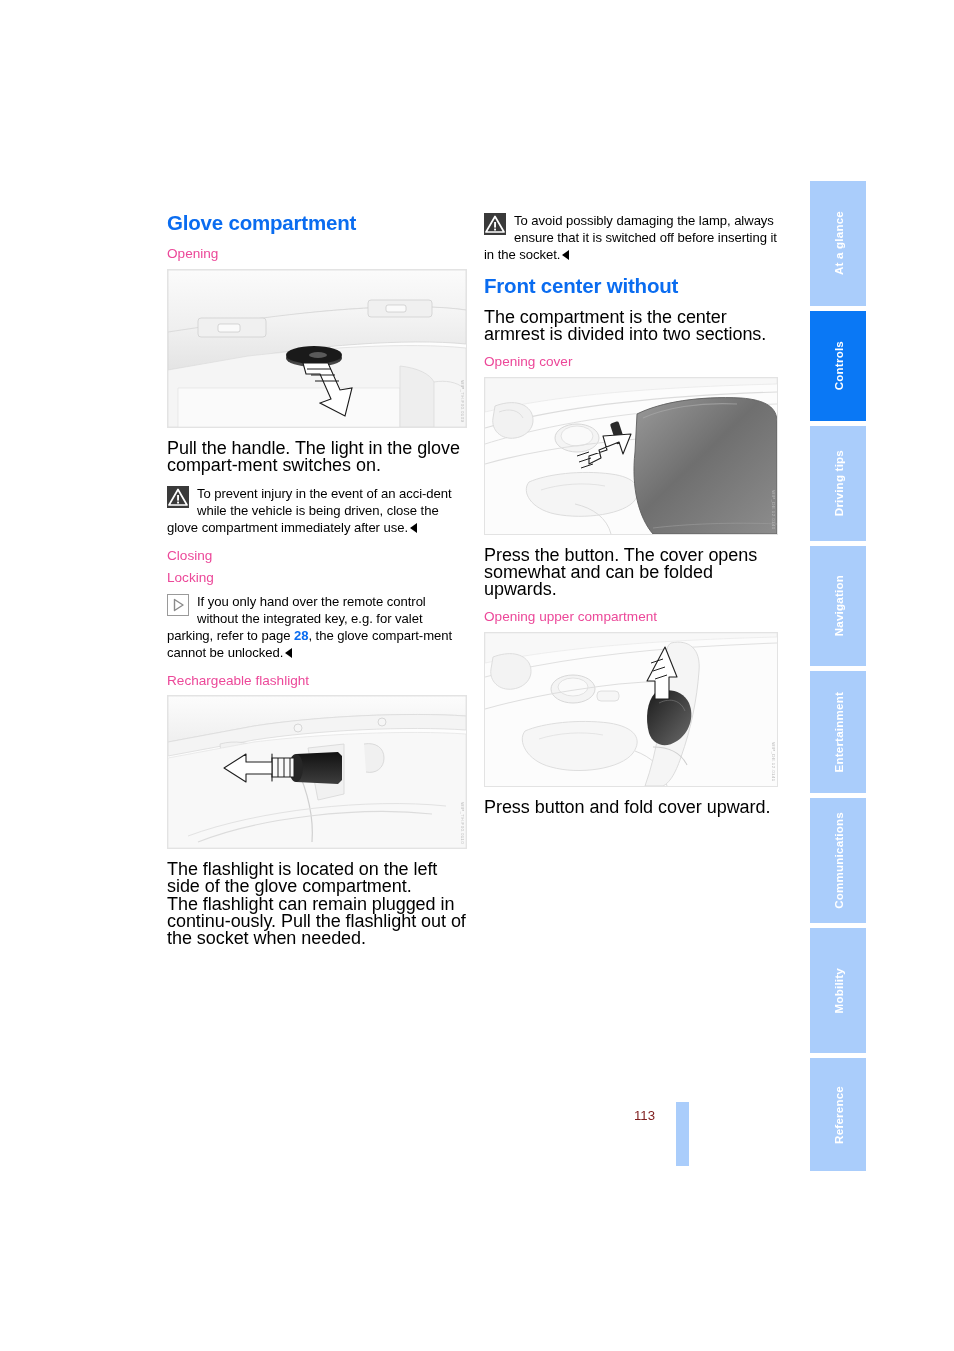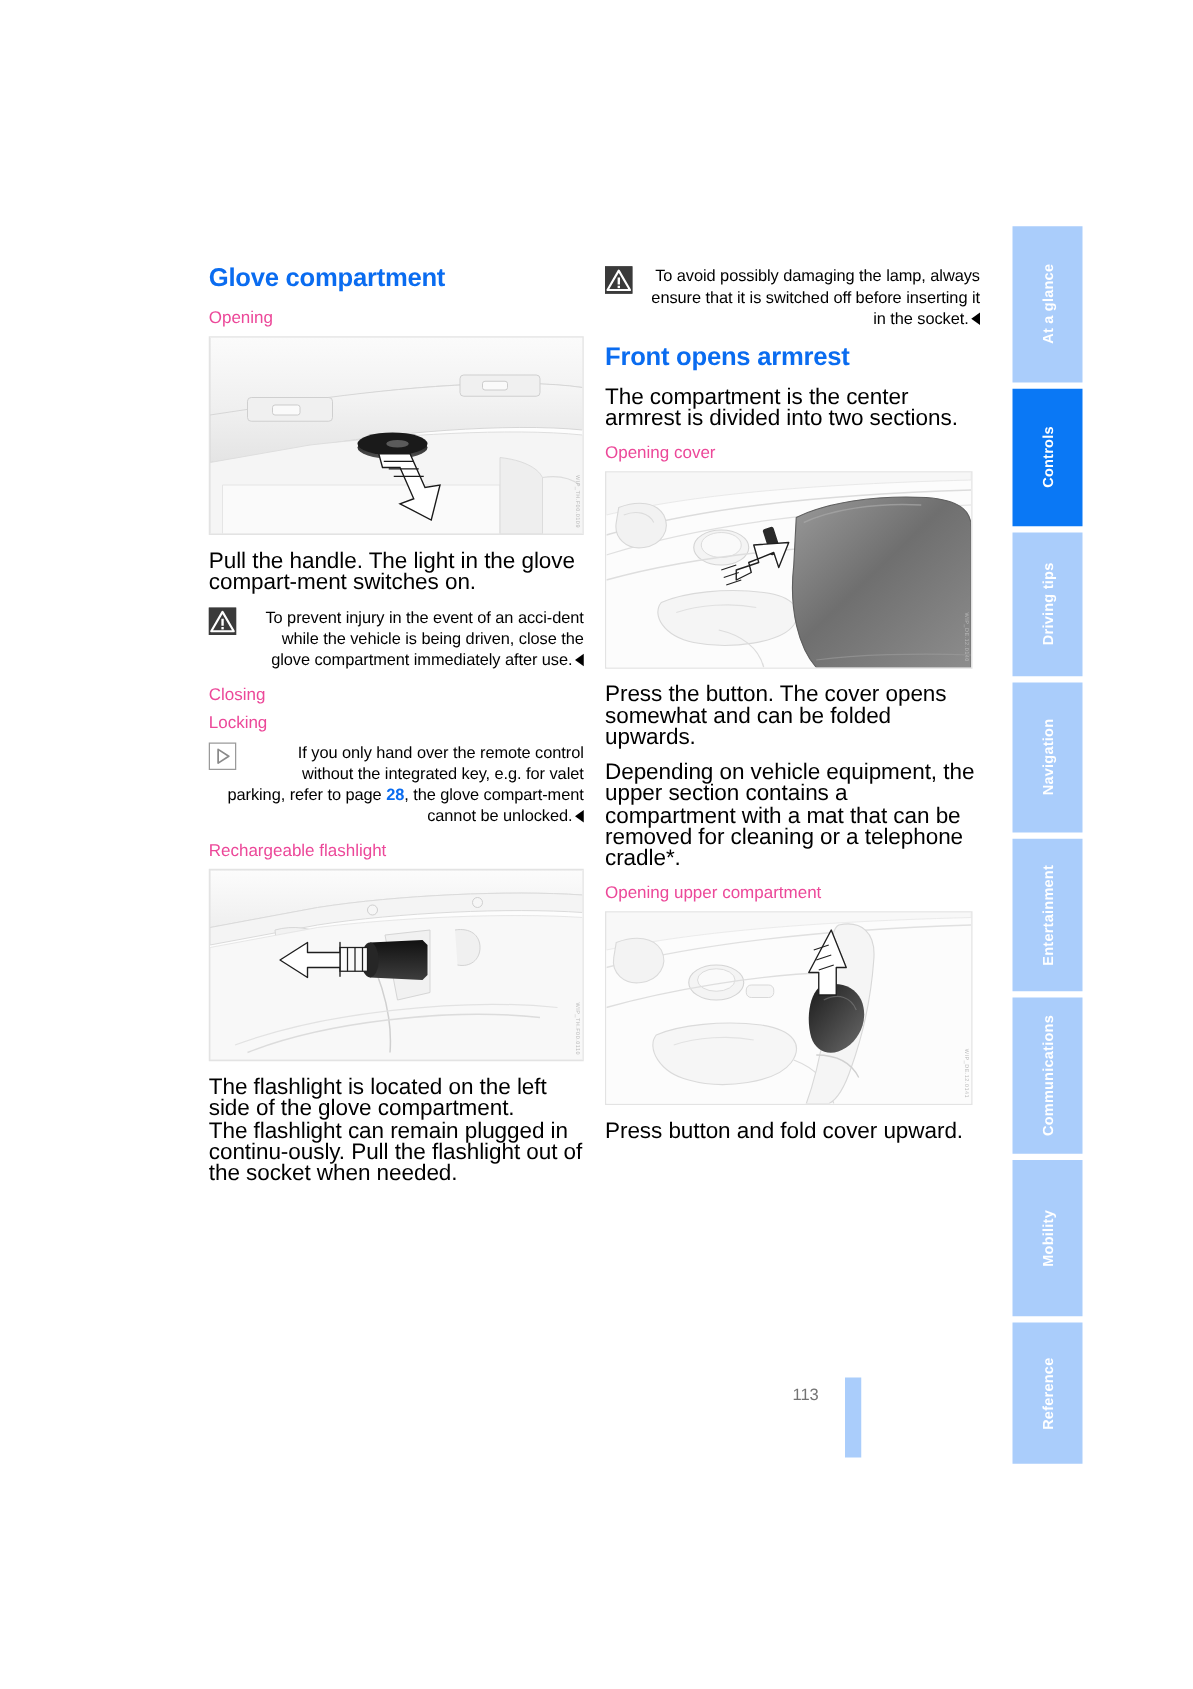--- a/index.html
+++ b/index.html
@@ -75,21 +75,20 @@
     vertical-align: -1px;
     margin-left: 2px;
   }
 
   
   .note {
     font-size: 13.1px;
     line-height: 17.2px;
     margin: 0 0 11px 0;
     letter-spacing: -0.05px;
-    text-align: right;
   }
   .note .icon {
     float: left;
     margin: 1px 8px 0 0;
     width: 22px;
     height: 22px;
     box-sizing: border-box;
   }
   .note::after { content: ""; display: block; clear: both; }
 
@@ -162,21 +161,21 @@
     color: #ffffff;
   }
   .tab.active span { color: #ffffff; }
 
   
   #pagenum {
     position: absolute;
     left: 634px;
     top: 1108px;
     font-size: 13.2px;
-    color: #737373;
+    color: #7f1d1d;
     font-weight: normal;
   }
   #pagebar {
     position: absolute;
     left: 676px;
     top: 1102px;
     width: 13px;
     height: 64px;
     background: #aacdfb;
   }
@@ -310,21 +309,21 @@
         <svg width="22" height="22" viewBox="0 0 22 22" aria-hidden="true">
           <rect x="0" y="0" width="22" height="22" fill="#3a3a3a"></rect>
           <path d="M11 3.5 L20 19 L2 19 Z" fill="none" stroke="#ffffff" stroke-width="1.7" stroke-linejoin="round"></path>
           <rect x="10.1" y="9" width="1.9" height="5.6" fill="#ffffff"></rect>
           <rect x="10.1" y="15.6" width="1.9" height="1.9" fill="#ffffff"></rect>
         </svg>
       </span>
       <span>To avoid possibly damaging the lamp, always ensure that it is switched off before inserting it in the socket.</span><span class="endmark"></span>
     </div>
 
-    <h1 class="chapter gap-before-lg">Front opens armrest</h1>
+    <h1 class="chapter gap-before-lg">Front center without</h1>
 
     <p class="body">The compartment is the center armrest is divided into two sections.</p>
 
     <h2 class="sub gap-before">Opening cover</h2>
 
     <figure class="fig" id="fig-cover">
       <svg class="canvas" viewBox="0 0 292 156" preserveAspectRatio="none" aria-hidden="true">
         <defs>
           <linearGradient id="lid" x1="0" y1="0" x2="1" y2="1">
             <stop offset="0" stop-color="#9a9a9a"></stop>
@@ -352,21 +351,20 @@
         <g stroke="#1f1f1f" stroke-width="1">
           <path d="M96 90 L108 86"></path>
             <path d="M94 84 L106 80"></path>
             <path d="M92 78 L104 74"></path>
         </g>
       </svg>
       <span class="figid">WIP_DE.12.0140</span>
     </figure>
 
     <p class="body">Press the button. The cover opens somewhat and can be folded upwards.</p>
-    <p class="body">Depending on vehicle equipment, the upper section contains a compartment with a mat that can be removed for cleaning or a telephone cradle*.</p>
 
     <h2 class="sub gap-before">Opening upper compartment</h2>
 
     <figure class="fig" id="fig-upper">
       <svg class="canvas" viewBox="0 0 292 153" preserveAspectRatio="none" aria-hidden="true">
         <defs>
           <linearGradient id="slot" x1="0" y1="0" x2="1" y2="1">
             <stop offset="0" stop-color="#1b1b1b"></stop>
               <stop offset="1" stop-color="#6a6a6a"></stop>
           </linearGradient>

